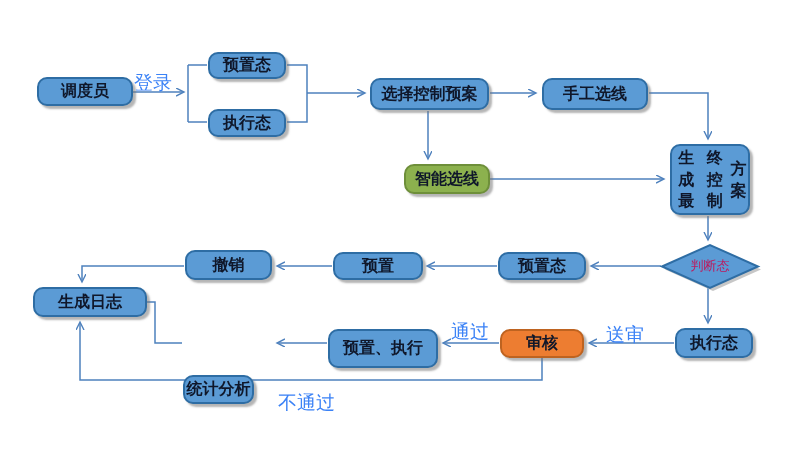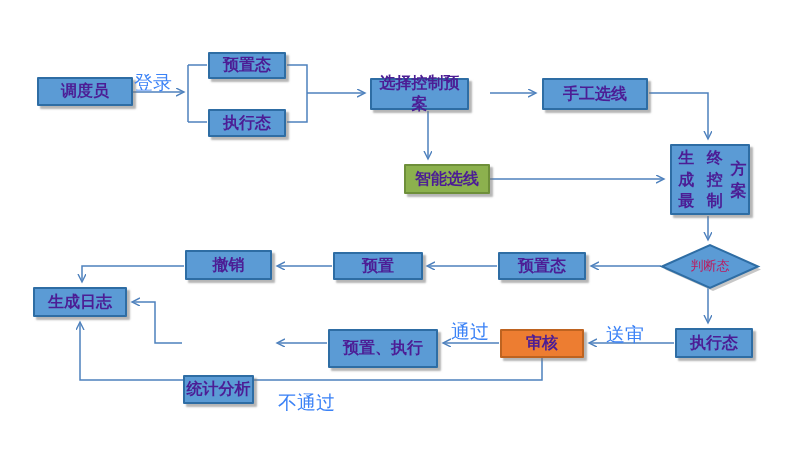--- a/index.html
+++ b/index.html
@@ -9,29 +9,29 @@
     background:#ffffff;
     overflow:hidden;
     font-family:"Liberation Sans", sans-serif;
   }
   svg.wires{position:absolute;left:0;top:0;}
   .node{
     position:absolute;
     box-sizing:border-box;
     background:#5B9BD5;
     border:2px solid #2E6DA4;
-    color:#4c1d95;
+    color:#0f172a;
     font-weight:bold;
     font-size:16px;
     display:flex;
     align-items:center;
     justify-content:center;
     text-align:center;
     box-shadow:3px 3px 2px rgba(120,120,120,0.55);
-    border-radius:1px;
+    border-radius:10px;
     line-height:1.3;
   }
   .node.green{background:#8CB14E;border-color:#6E8F3A;margin-left:20px;}
   .node.orange{background:#ED7D31;border-color:#BE6320;}
   .node.multiline{flex-direction:row;line-height:1.35;}
   .lbl{
     position:absolute;
     color:#3b82f6;
     font-family:"Liberation Serif", serif;
     font-size:19px;
@@ -106,41 +106,41 @@
   </svg>
 
   <div class="node" style="left:37px;top:77px;width:96px;height:29px;">调度员</div>
 
   <div class="lbl" style="left:134px;top:70px;">登录</div>
 
   <div class="node" style="left:208px;top:52px;width:78px;height:27px;">预置态</div>
 
   <div class="node" style="left:208px;top:109px;width:78px;height:28px;">执行态</div>
 
-  <div class="node" style="left:370px;top:78px;width:99px;height:32px;">选择控制预案</div>
+  <div class="node" style="left:370px;top:78px;width:119px;height:32px;">选择控制预案</div>
 
   <div class="node" style="left:542px;top:78px;width:106px;height:32px;">手工选线</div>
 
   <div class="node green" style="left:384px;top:164px;width:86px;height:30px;">智能选线</div>
 
   <div class="node multiline" style="left:670px;top:144px;width:80px;height:71px;">
     <span>生成最</span>
     <span>终控制</span>
     <span>方案</span>
   </div>
 
   <div class="diamond-label" style="left:662px;top:256px;width:96px;height:20px;">判断态</div>
 
   <div class="node" style="left:498px;top:252px;width:88px;height:28px;">预置态</div>
 
   <div class="node" style="left:333px;top:252px;width:90px;height:28px;">预置</div>
 
   <div class="node" style="left:185px;top:250px;width:87px;height:30px;">撤销</div>
 
-  <div class="node" style="left:33px;top:287px;width:94px;height:30px;">生成日志</div>
+  <div class="node" style="left:33px;top:287px;width:114px;height:30px;">生成日志</div>
 
   <div class="node" style="left:675px;top:328px;width:78px;height:30px;">执行态</div>
 
   <div class="lbl" style="left:606px;top:322px;">送审</div>
 
   <div class="node orange" style="left:500px;top:329px;width:84px;height:29px;">审核</div>
 
   <div class="lbl" style="left:451px;top:319px;">通过</div>
 
   <div class="node" style="left:328px;top:329px;width:110px;height:39px;">预置、执行</div>

